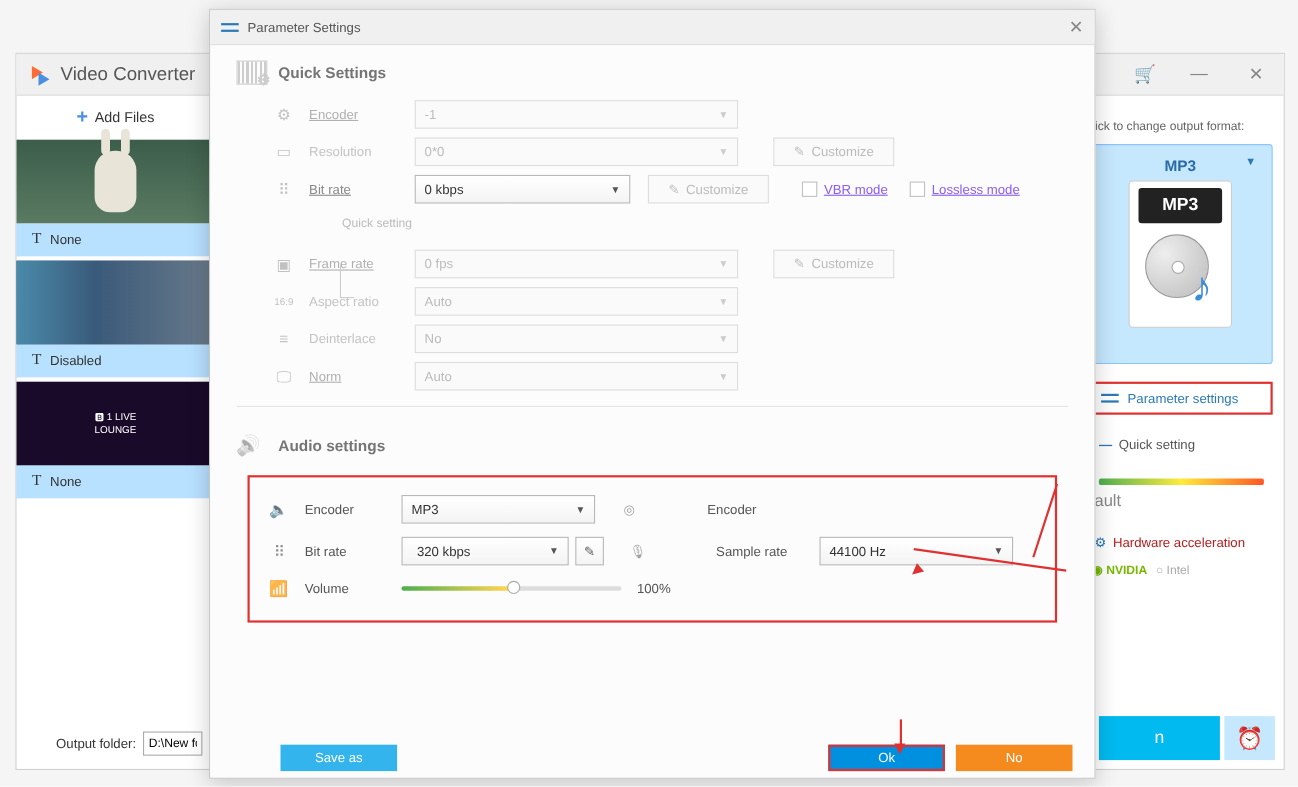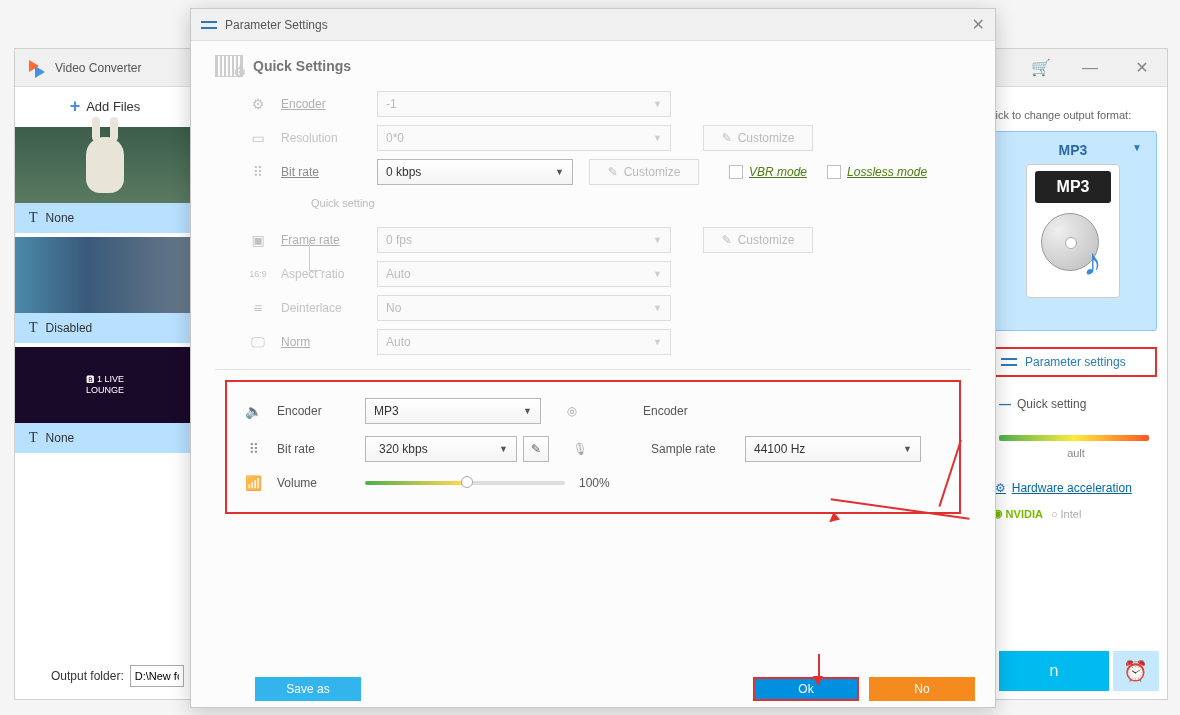--- a/index.html
+++ b/index.html
@@ -4,21 +4,21 @@
 <style>
 * { box-sizing: border-box; margin: 0; padding: 0; font-family: Arial, sans-serif; }
 body { background: #f5f5f5; width: 1180px; height: 715px; position: relative; overflow: hidden; }
 
 
 .main-app { position: absolute; top: 48px; left: 14px; width: 1154px; height: 652px; background: #fff; border: 1px solid #d0d0d0; }
 .main-header { height: 38px; background: #f0f0f0; display: flex; align-items: center; padding: 0 12px; border-bottom: 1px solid #ddd; }
 .app-logo { width: 20px; height: 20px; margin-right: 8px; position: relative; }
 .app-logo::before { content: ""; position: absolute; border-left: 10px solid #ff6b35; border-top: 6px solid transparent; border-bottom: 6px solid transparent; top: 2px; left: 2px; }
 .app-logo::after { content: ""; position: absolute; border-left: 10px solid #4a90e2; border-top: 6px solid transparent; border-bottom: 6px solid transparent; top: 8px; left: 8px; }
-.app-title { font-size: 12px; color: #555; }
+.app-title { font-size: 17px; color: #555; }
 .main-header-right { margin-left: auto; display: flex; align-items: center; gap: 26px; }
 .win-btn { width: 26px; height: 26px; display: flex; align-items: center; justify-content: center; font-size: 16px; color: #888; cursor: pointer; }
 
 .left-col { width: 180px; position: absolute; left: 0; top: 40px; }
 .add-files { height: 34px; display: flex; align-items: center; justify-content: center; font-size: 13px; color: #333; gap: 6px; }
 .add-files .plus { color: #4a90e2; font-size: 18px; font-weight: bold; }
 .thumb { width: 180px; height: 76px; background: #333; margin-top: 4px; position: relative; }
 .thumb.bunny { background: linear-gradient(#3b5d4a, #5a7a62); }
 .thumb.people { background: linear-gradient(#2a3a5a, #4a5a7a); }
 .thumb.lounge { background: #1a0a2a; }
@@ -39,23 +39,23 @@
 
 .param-link { border: 2px solid #e03030; padding: 6px 10px; margin-top: 16px; display: flex; align-items: center; gap: 8px; color: #2a7ab8; font-size: 12px; }
 .sliders-icon { width: 16px; height: 12px; position: relative; }
 .sliders-icon::before, .sliders-icon::after { content: ""; position: absolute; width: 16px; height: 2px; background: #2a7ab8; }
 .sliders-icon::before { top: 2px; } .sliders-icon::after { top: 8px; }
 
 .quick-link { margin-top: 16px; padding: 4px 10px; color: #555; display: flex; align-items: center; gap: 6px; }
 .quick-link::before { content: "—"; color: #2a7ab8; font-weight: bold; }
 
 .quality-mini { height: 6px; width: 150px; background: linear-gradient(to right, #4caf50, #ffeb3b, #ff5722); border-radius: 2px; margin: 20px 0 6px 10px; }
-.right-text-row { font-size: 11px; color: #888; padding-left: 6px; text-align: center; }
-
-.hw-link { margin-top: 18px; padding: 4px 6px; color: #0369a1; display: flex; align-items: flex-start; gap: 6px; text-decoration: underline; }
+.right-text-row { font-size: 15px; color: #888; padding-left: 6px; }
+
+.hw-link { margin-top: 18px; padding: 4px 6px; color: #b91c1c; display: flex; align-items: flex-start; gap: 6px; }
 .hw-link::before { content: "⚙"; color: #2a7ab8; }
 .gpu-row { display: flex; gap: 8px; margin-top: 8px; padding-left: 4px; align-items: center; }
 .nvidia { color: #76b900; font-size: 11px; font-weight: bold; display: flex; align-items: center; gap: 3px; }
 .intel { color: #aaa; font-size: 11px; display: flex; align-items: center; gap: 3px; }
 
 .output-row { position: absolute; bottom: 12px; left: 36px; display: flex; align-items: center; gap: 6px; font-size: 12px; color: #333; }
 .output-input { width: 54px; height: 22px; border: 1px solid #aaa; padding: 0 4px; font-size: 11px; }
 
 .convert-btn { position: absolute; right: 58px; bottom: 8px; width: 110px; height: 40px; background: #00baf0; color: #fff; display: flex; align-items: center; justify-content: center; font-size: 16px; }
 .clock-btn { position: absolute; right: 8px; bottom: 8px; width: 46px; height: 40px; background: #c6e8ff; color: #2a7ab8; display: flex; align-items: center; justify-content: center; font-size: 20px; }
@@ -83,21 +83,21 @@
 .dropdown::after { content: "▼"; position: absolute; right: 8px; font-size: 9px; color: #555; }
 .dropdown.disabled { background: #fafafa; border-color: #ddd; color: #bbb; }
 .dropdown.disabled::after { color: #ccc; }
 .dropdown.wide { width: 294px; }
 
 .cust-btn { width: 110px; height: 26px; border: 1px solid #ddd; background: #fafafa; display: flex; align-items: center; justify-content: center; gap: 6px; font-size: 12px; color: #bbb; margin-left: 16px; }
 .cust-btn::before { content: "✎"; font-size: 12px; }
 .edit-btn { width: 26px; height: 26px; border: 1px solid #b8b8b8; background: linear-gradient(#fff, #f4f4f4); display: flex; align-items: center; justify-content: center; margin-left: 6px; font-size: 12px; color: #555; }
 
 .checkbox { width: 14px; height: 14px; border: 1px solid #c0c0c0; margin-right: 6px; background: #fff; }
-.check-label { font-size: 12px; color: #4d7c0f; font-style: italic; }
+.check-label { font-size: 12px; color: #8b5cf6; }
 .check-label.linked { text-decoration: underline; }
 
 .quick-row { display: flex; align-items: center; padding: 8px 24px 14px 120px; font-size: 11px; color: #999; gap: 16px; }
 .qs-label { color: #bbb; }
 .qs-bar-wrap { flex: 1; }
 .qs-labels { display: flex; justify-content: space-between; font-size: 11px; color: #aaa; margin-bottom: 6px; padding: 0 4px; }
 .qs-bar { height: 3px; background: linear-gradient(to right, #4caf50 0%, #8bc34a 25%, #ffd54f 50%, #ff9800 75%, #f44336 100%); position: relative; border-radius: 2px; }
 .qs-bar.disabled { opacity: 0.55; }
 .qs-handle { position: absolute; top: -6px; width: 14px; height: 14px; border-radius: 50%; background: #fff; border: 1px solid #aaa; box-shadow: 0 1px 2px rgba(0,0,0,0.2); }
 
@@ -312,20 +312,24 @@
   <div class="row disabled">
     <span class="row-icon">🖵</span>
     <span class="row-label linked">Norm</span>
     <div class="dropdown wide disabled">
         <span>Auto</span>
       </div>
   </div>
 
   <div class="divider"></div>
 
+  <div class="section-title">
+    <div class="section-icon speaker-icon"></div>
+    <span>Audio settings</span>
+  </div>
 
   <div class="audio-box">
     <div class="audio-row">
       <span class="row-icon">🔈</span>
       <span class="row-label">Encoder</span>
       <div class="dropdown">
           <span>MP3</span>
         </div>
       <span class="audio-col2-icon">◎</span>
       <span class="audio-col2-label">Encoder</span>

